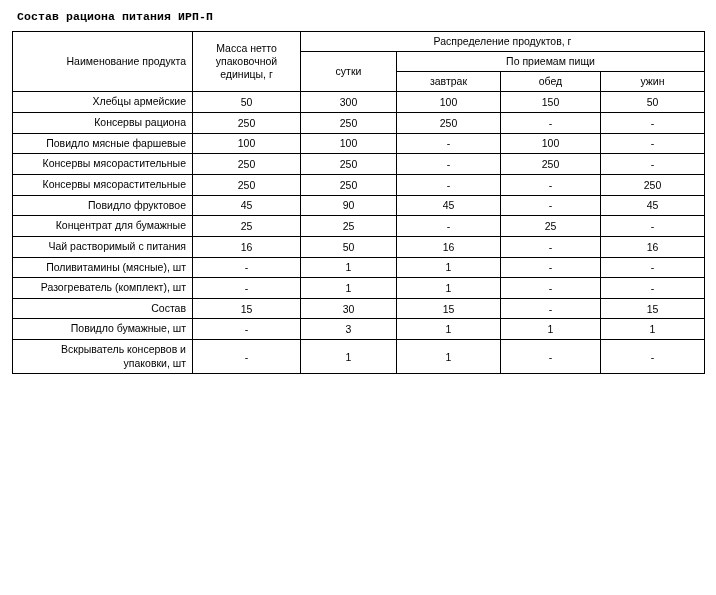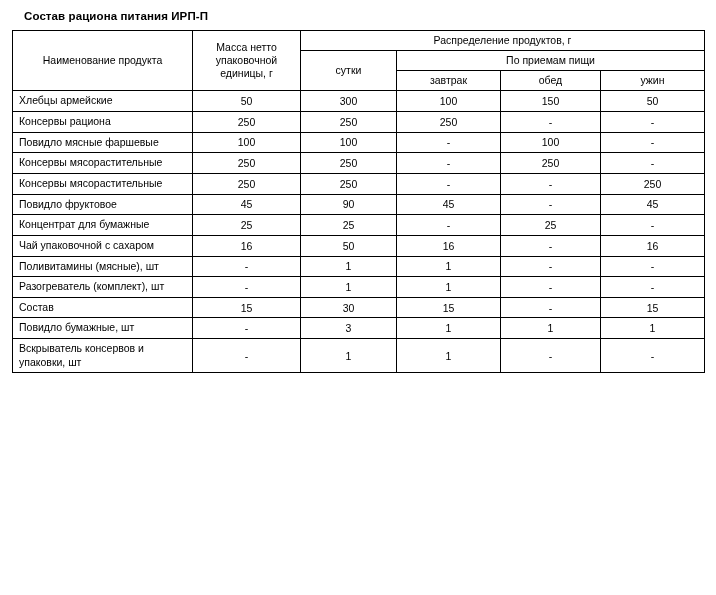--- a/index.html
+++ b/index.html
@@ -18,47 +18,48 @@
     position: relative;
     width: 716px;
     height: 595px;
     box-sizing: border-box;
     padding: 10px 12px 0 12px;
   }
   .doc-title {
     font-size: 11.5px;
     font-weight: bold;
     color: #000;
-    margin: 0 0 8px 12px;
+    margin: 0 0 8px 5px;
     letter-spacing: 0.1px;
+    font-family: Liberation Mono, monospace;
   }
   table.ration {
     border-collapse: collapse;
     width: 692px;
     table-layout: fixed;
     font-size: 10.5px;
   }
   table.ration td, table.ration th {
     border: 1px solid #000000;
     padding: 3px 6px;
     vertical-align: middle;
     font-weight: normal;
   }
   .hdr-cell {
     text-align: center;
     font-size: 10.5px;
     line-height: 1.25;
     padding: 6px 4px;
   }
   .hdr-left {
-    text-align: center;
+    text-align: right;
     padding-left: 10px;
   }
   .name-cell {
-    text-align: left;
+    text-align: right;
     padding-left: 10px;
     line-height: 1.3;
   }
   .num-cell {
     text-align: center;
   }
   .col-name   { width: 180px; }
   .col-mass   { width: 108px; }
   .col-day    { width: 96px; }
   .col-break  { width: 104px; }
@@ -148,21 +149,21 @@
         </tr>
         <tr>
           <td class="name-cell">Концентрат для бумажные</td>
           <td class="num-cell">25</td>
           <td class="num-cell">25</td>
           <td class="num-cell">-</td>
           <td class="num-cell">25</td>
           <td class="num-cell">-</td>
         </tr>
         <tr>
-          <td class="name-cell">Чай упаковочной с сахаром</td>
+          <td class="name-cell">Чай растворимый с питания</td>
           <td class="num-cell">16</td>
           <td class="num-cell">50</td>
           <td class="num-cell">16</td>
           <td class="num-cell">-</td>
           <td class="num-cell">16</td>
         </tr>
         <tr>
           <td class="name-cell">Поливитамины (мясные), шт</td>
           <td class="num-cell">-</td>
           <td class="num-cell">1</td>

